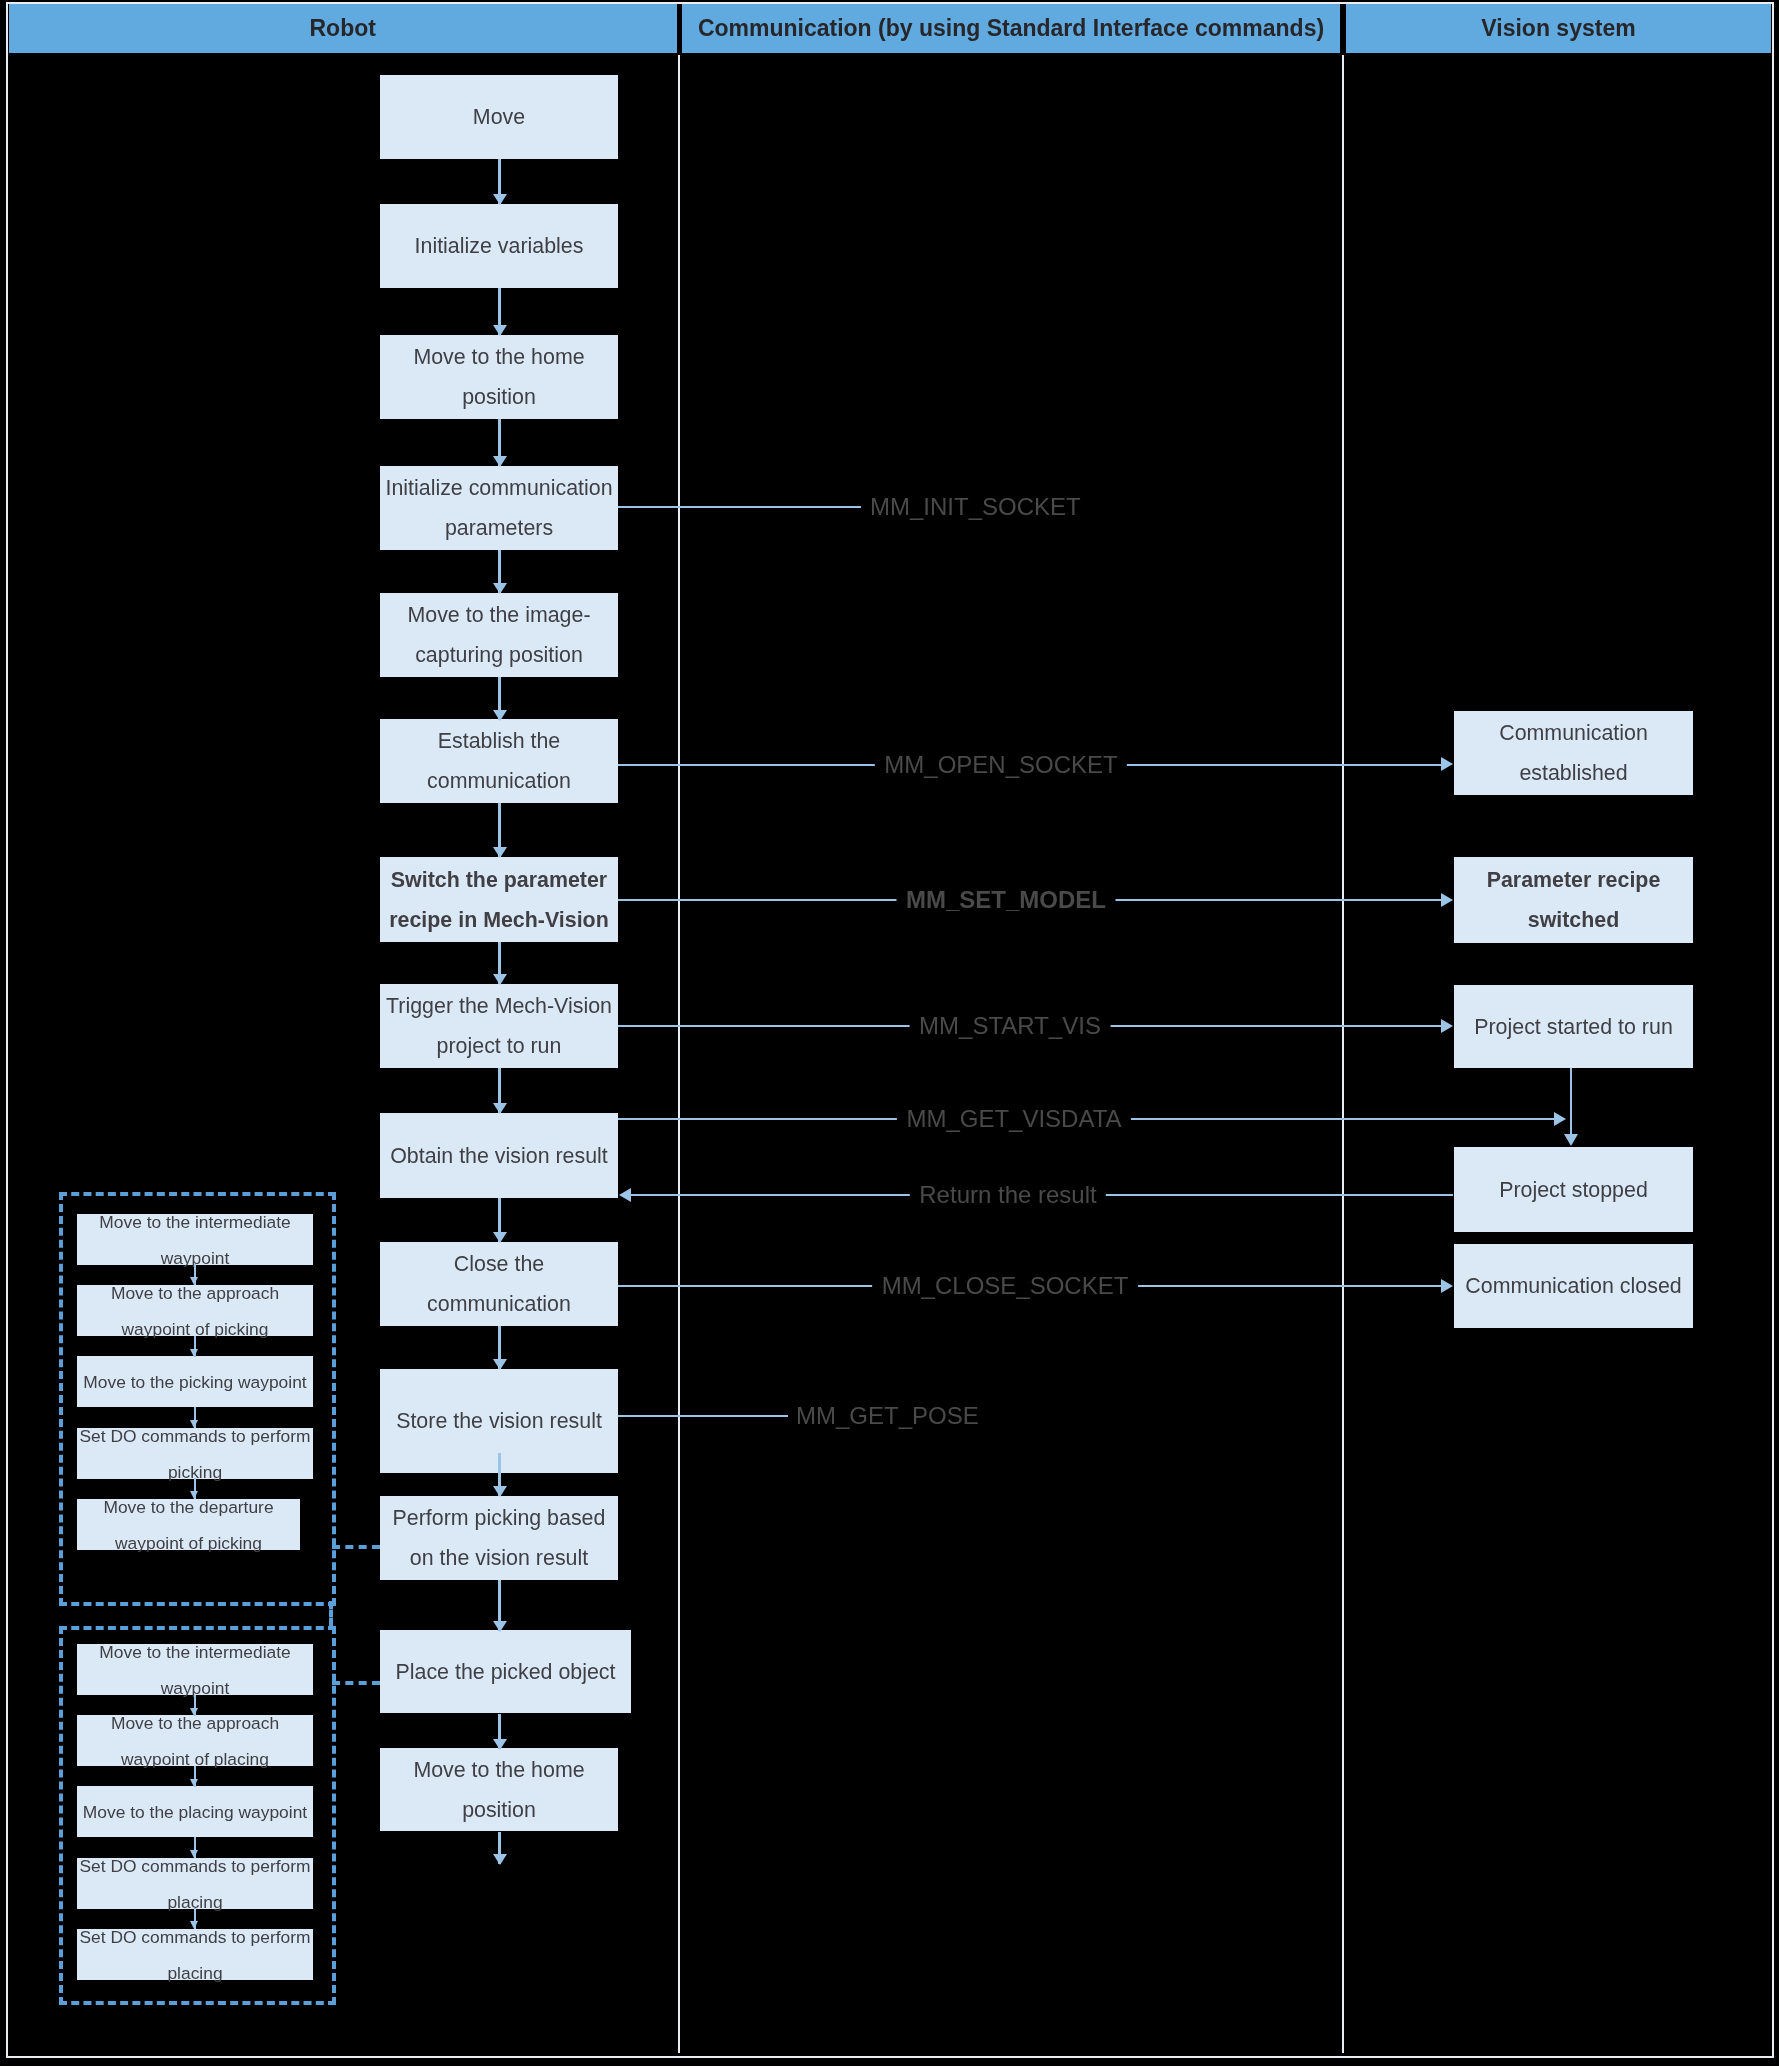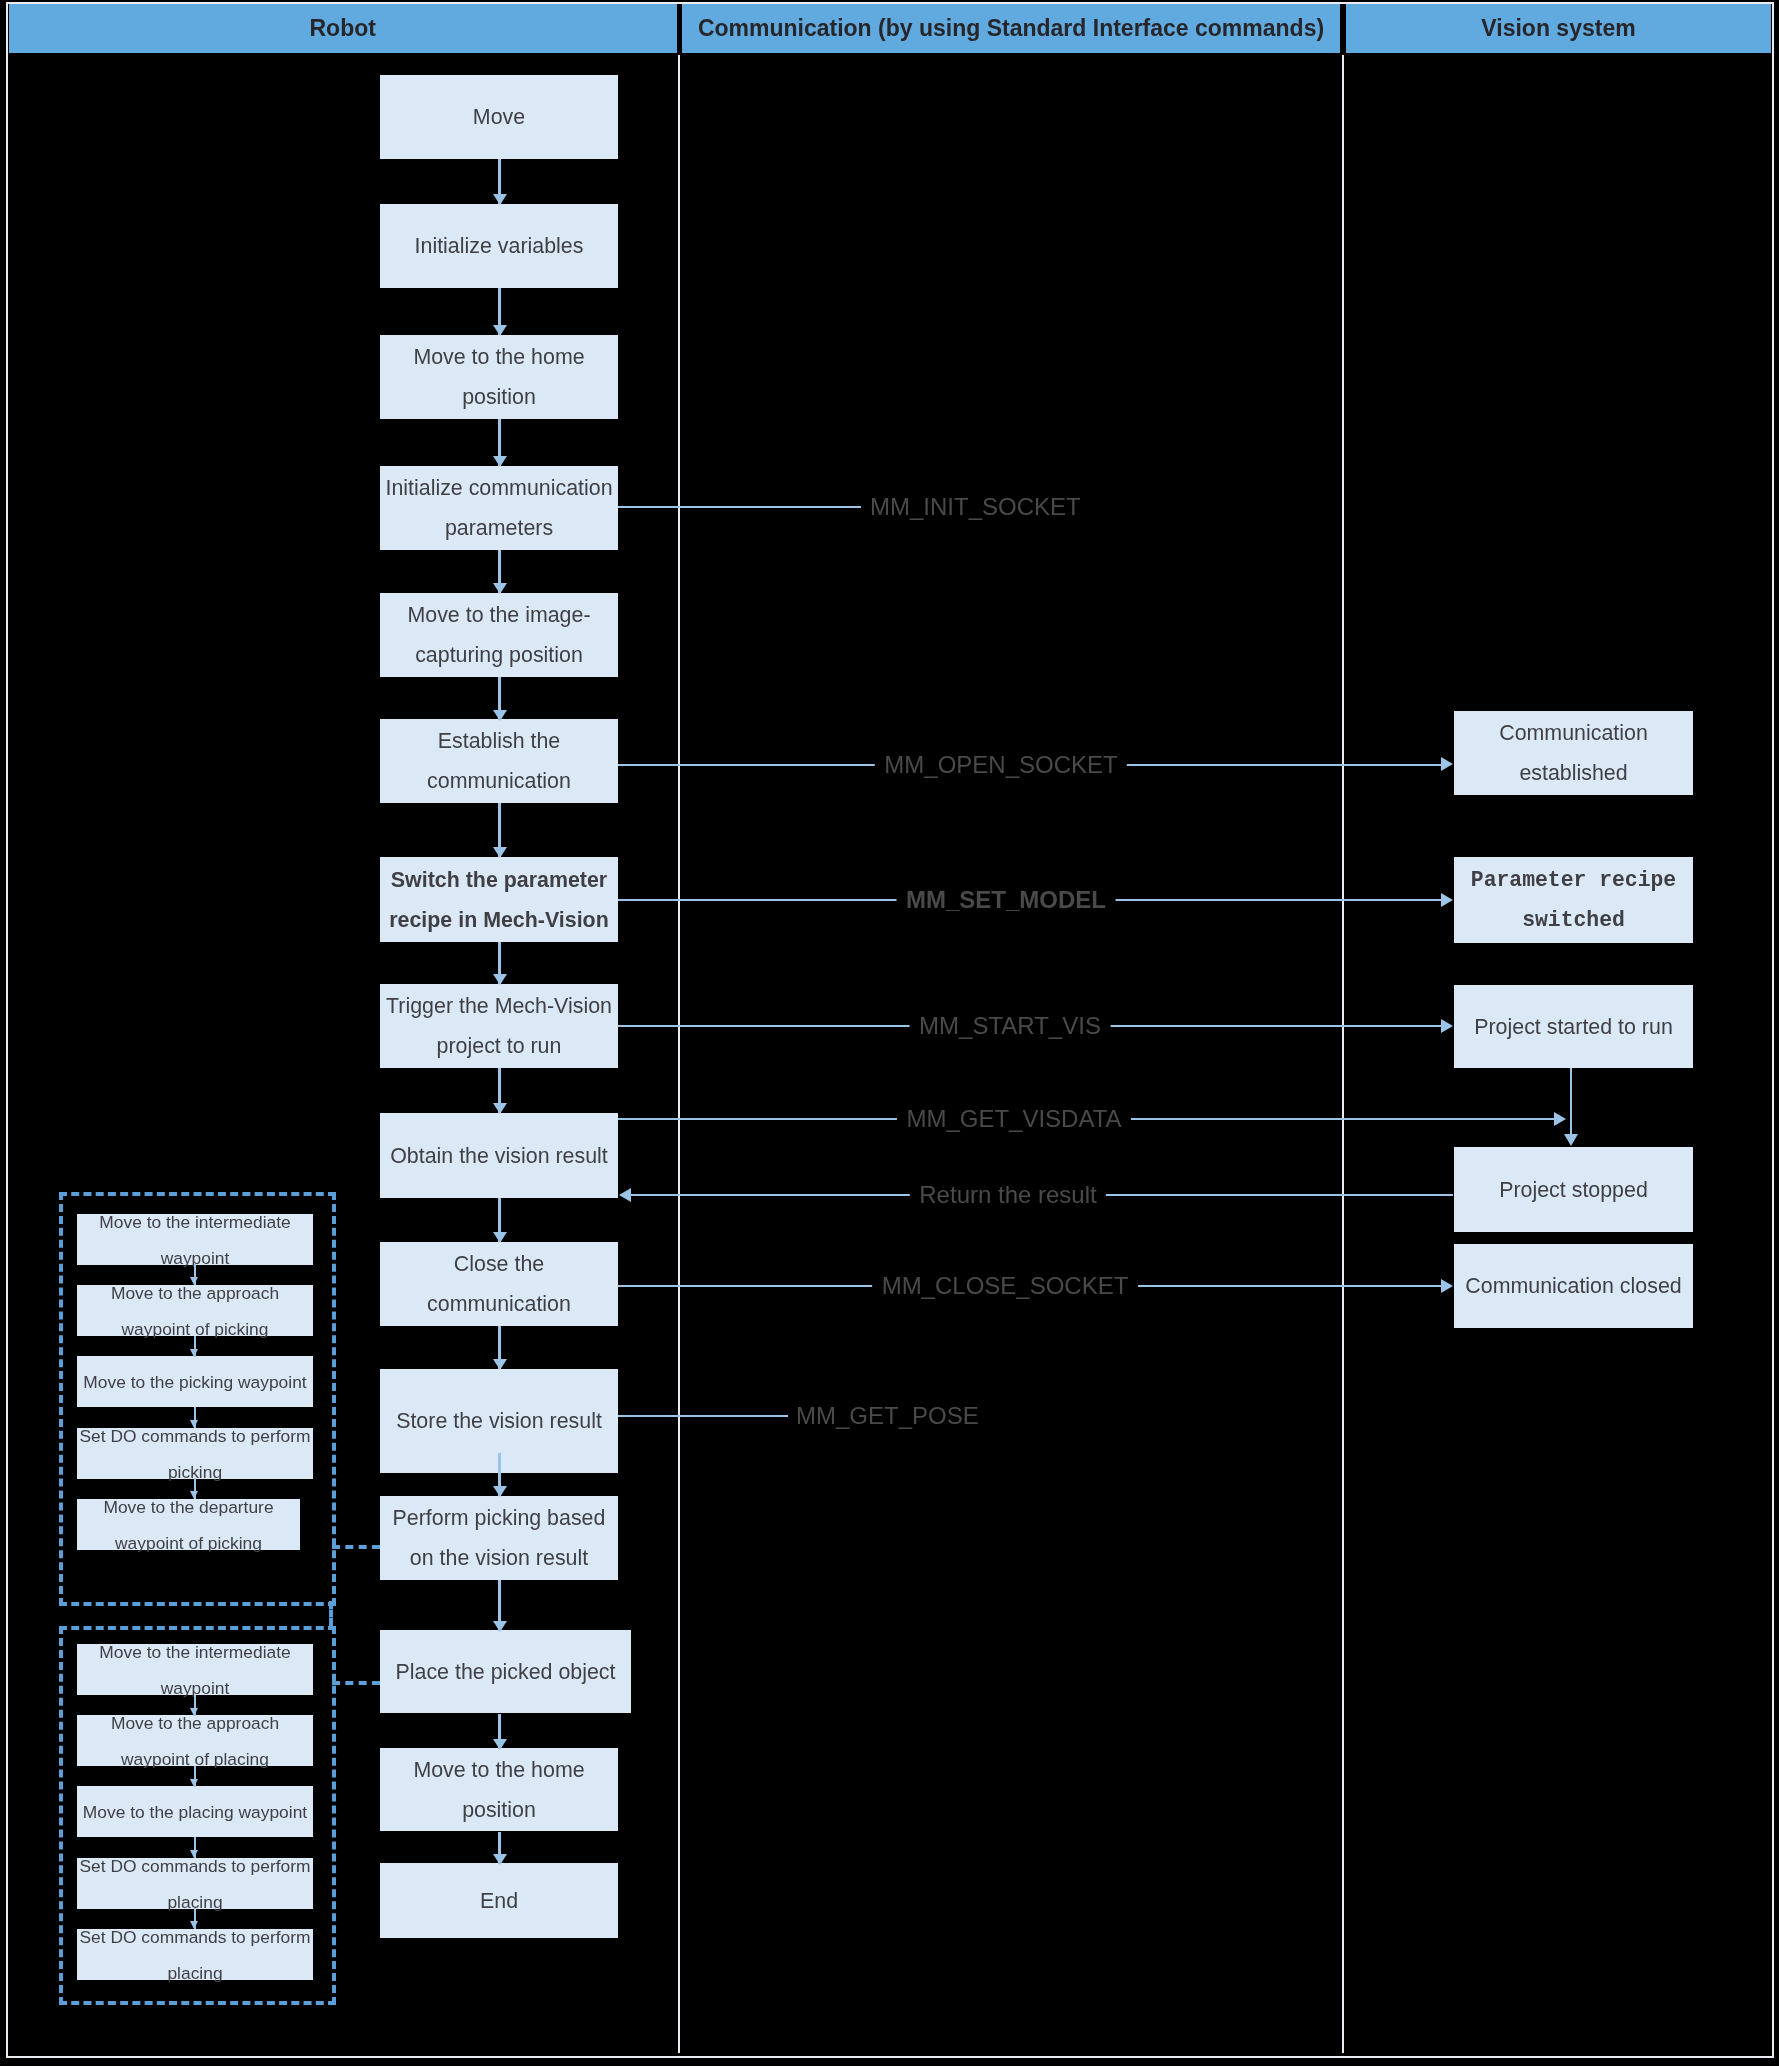--- a/index.html
+++ b/index.html
@@ -79,21 +79,20 @@
   <div class="node" style="left:380px;top:593px;width:238px;height:84px;">Move to the image-capturing position</div>
   <div class="node" style="left:380px;top:719px;width:238px;height:84px;">Establish the communication</div>
   <div class="node bold" style="left:380px;top:857px;width:238px;height:85px;">Switch the parameter recipe in Mech-Vision</div>
   <div class="node" style="left:380px;top:1113px;width:238px;height:85px;">Obtain the vision result</div>
   <div class="node" style="left:380px;top:984px;width:238px;height:84px;">Trigger the Mech-Vision project to run</div>
   <div class="node" style="left:380px;top:1242px;width:238px;height:84px;">Close the communication</div>
   <div class="node" style="left:380px;top:1369px;width:238px;height:104px;">Store the vision result</div>
   <div class="node" style="left:380px;top:1496px;width:238px;height:84px;">Perform picking based on the vision result</div>
   <div class="node" style="left:380px;top:1630px;width:251px;height:83px;">Place the picked object</div>
   <div class="node" style="left:380px;top:1748px;width:238px;height:83px;">Move to the home position</div>
-  <div class="node" style="left:380px;top:1863px;width:238px;height:75px;">End</div>
 
   <div class="varrow" style="left:498px;top:159px;height:45px;"></div>
   <div class="varrow" style="left:498px;top:288px;height:47px;"></div>
   <div class="varrow" style="left:498px;top:419px;height:47px;"></div>
   <div class="varrow" style="left:498px;top:550px;height:43px;"></div>
   <div class="varrow" style="left:498px;top:677px;height:43px;"></div>
   <div class="varrow" style="left:498px;top:803px;height:54px;"></div>
   <div class="varrow" style="left:498px;top:942px;height:42px;"></div>
   <div class="varrow" style="left:498px;top:1068px;height:45px;"></div>
   <div class="varrow" style="left:498px;top:1198px;height:44px;"></div>
@@ -152,21 +151,21 @@
   <div class="cmd" style="left:1008px;top:1195px;">Return the result</div>
 
   <div class="hline" style="left:618px;top:1285px;width:824px;"></div>
   <div class="ar" style="left:1441px;top:1279px;"></div>
   <div class="cmd" style="left:1005px;top:1286px;">MM_CLOSE_SOCKET</div>
 
   <div class="hline" style="left:618px;top:1415px;width:170px;"></div>
   <div class="cmd left-anchor" style="left:796px;top:1416px;">MM_GET_POSE</div>
 
   <div class="node" style="left:1454px;top:711px;width:239px;height:84px;">Communication established</div>
-  <div class="node bold" style="left:1454px;top:857px;width:239px;height:86px;font-family:Liberation Mono, monospace;">Parameter recipe switched</div>
+  <div class="node bold" style="left:1454px;top:857px;width:239px;height:86px;">Parameter recipe switched</div>
   <div class="node" style="left:1454px;top:985px;width:239px;height:83px;">Project started to run</div>
   <div class="node" style="left:1454px;top:1147px;width:239px;height:85px;">Project stopped</div>
   <div class="node" style="left:1454px;top:1244px;width:239px;height:84px;">Communication closed</div>
 
   <div class="vline" style="left:1570px;top:1068px;height:67px;"></div>
   <div class="ad" style="left:1564px;top:1134px;"></div>
 
 </div>
 
 

